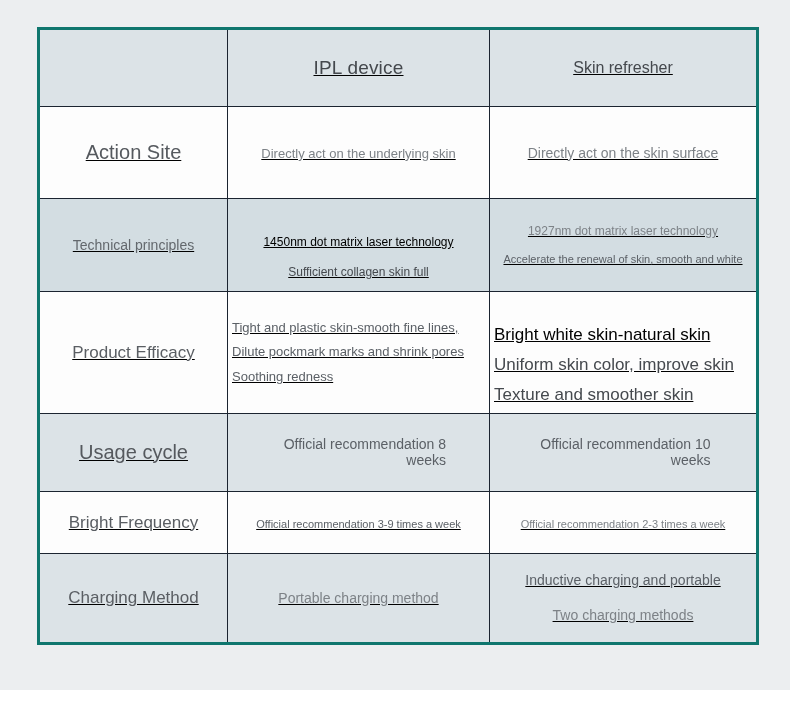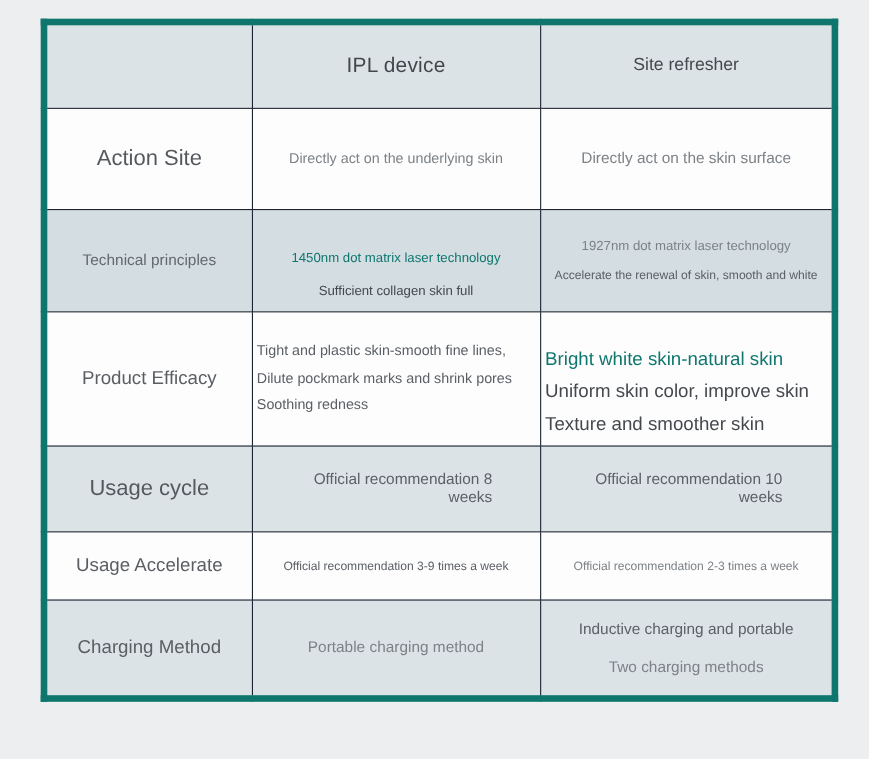--- a/index.html
+++ b/index.html
@@ -26,25 +26,26 @@
     left: 0;
     right: 0;
     bottom: 0;
     height: 13px;
     background: #ffffff;
   }
 
   .compare-table {
     position: absolute;
     left: 37px;
-    top: 17px;
+    top: 27px;
     width: 719px;
     border-collapse: collapse;
     table-layout: fixed;
-    border: 6px solid #0f766e;
+    border: 3px solid #0f766e;
+    text-decoration: underline;
   }
   .compare-table td {
     border: 1px solid #1b2430;
     vertical-align: middle;
     padding: 4px 8px;
     box-sizing: border-box;
   }
 
   col.c-label { width: 189px; }
   col.c-ipl   { width: 262px; }
@@ -74,21 +75,21 @@
   .t-hdr-lg   { font-size: 19px;  color: #44484d; letter-spacing: .2px; }
   .t-hdr-md   { font-size: 16px;  color: #44484d; }
 
   .t-13  { font-size: 13px; }
   .t-12  { font-size: 12px; }
   .t-11  { font-size: 11px; }
   .t-14  { font-size: 14px; }
   .t-16  { font-size: 12px; }
   .t-17  { font-size: 17px; }
 
-  .g-light { color: #0f766e; margin-top: 24px; }
+  .g-light { color: #000000; margin-top: 24px; }
   .g-mid   { color: #7d8287; }
   .g-dark  { color: #45494e; }
   .g-body  { color: #5b6066; }
 
   .stack  { display: block; }
   .stack .ln { display: block; }
   .ln-tight { line-height: 1.12; }
   .ln-loose { line-height: 1.9; }
   .ln-mid   { line-height: 1.75; }
   .ln-gap2  { line-height: 2.5; }
@@ -121,21 +122,21 @@
     <tbody>
 
       <tr class="band-tint h-hdr">
         <td class="lbl">
           <span></span>
         </td>
         <td class="cell">
           <span class="t-hdr-lg">IPL device</span>
         </td>
         <td class="cell">
-          <span class="t-hdr-md">Site refresher</span>
+          <span class="t-hdr-md">Skin refresher</span>
         </td>
       </tr>
 
       <tr class="band-plain h-act">
         <td class="lbl">
           <span class="lbl-xl">Action Site</span>
         </td>
         <td class="cell">
           <span class="t-13 g-mid">Directly act on the underlying skin</span>
         </td>
@@ -189,21 +190,21 @@
         <td class="cell">
           <span class="wrapbox t-14 g-body ln-tight">Official recommendation 8 weeks</span>
         </td>
         <td class="cell">
           <span class="wrapbox t-14 g-body ln-tight">Official recommendation 10 weeks</span>
         </td>
       </tr>
 
       <tr class="band-plain h-freq">
         <td class="lbl">
-          <span class="lbl-lg">Usage Accelerate</span>
+          <span class="lbl-lg">Bright Frequency</span>
         </td>
         <td class="cell">
           <span class="t-11 g-body">Official recommendation 3-9 times a week</span>
         </td>
         <td class="cell">
           <span class="t-11 g-mid">Official recommendation 2-3 times a week</span>
         </td>
       </tr>
 
       <tr class="band-tint h-chg">

